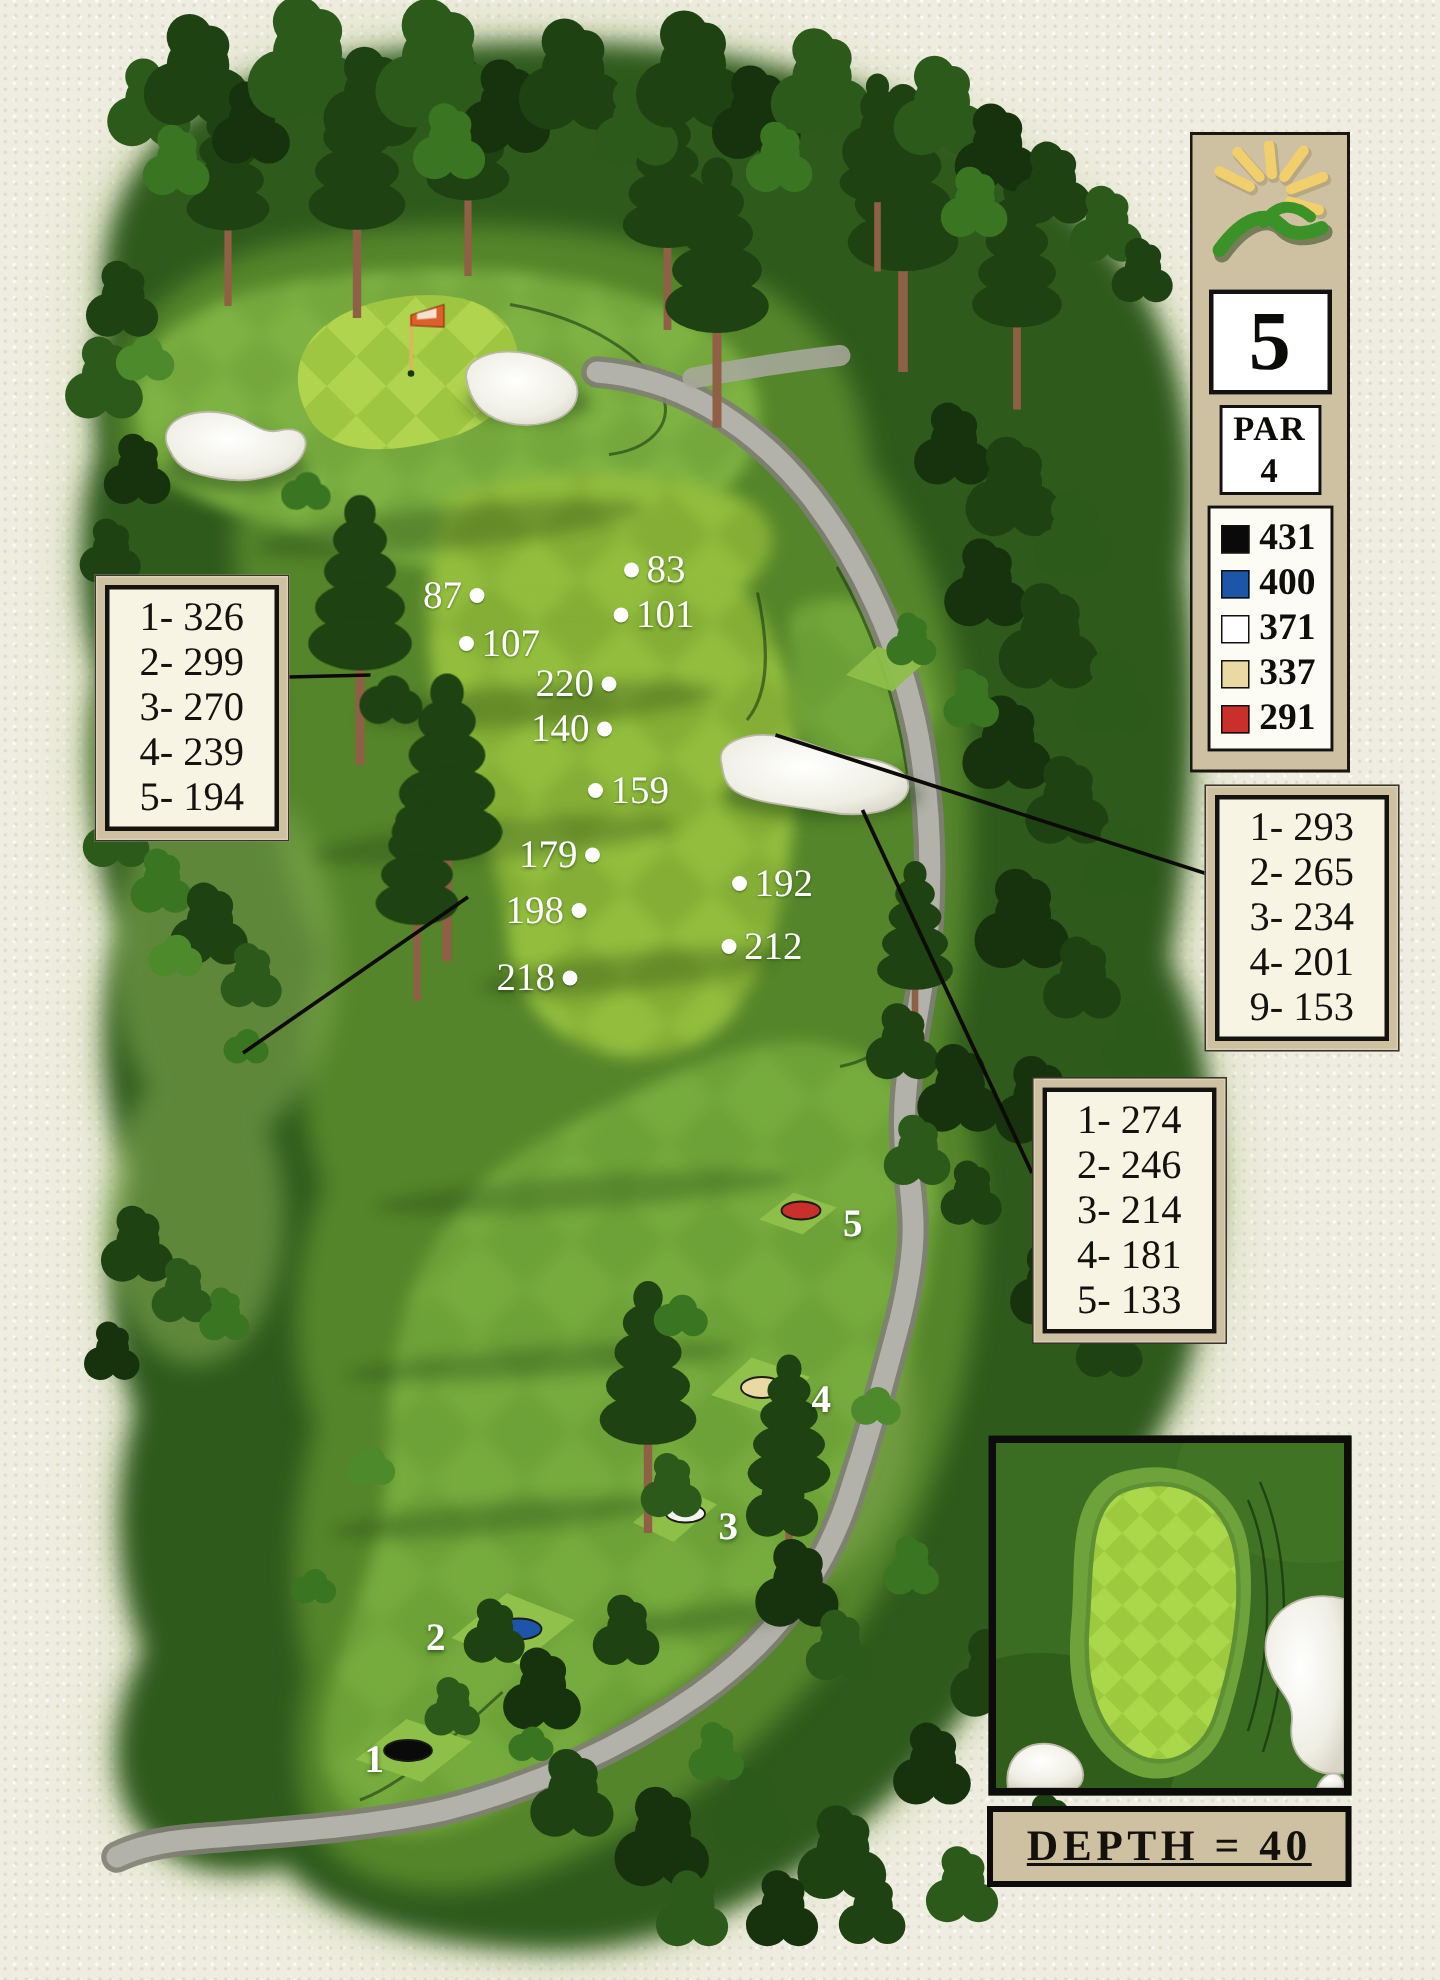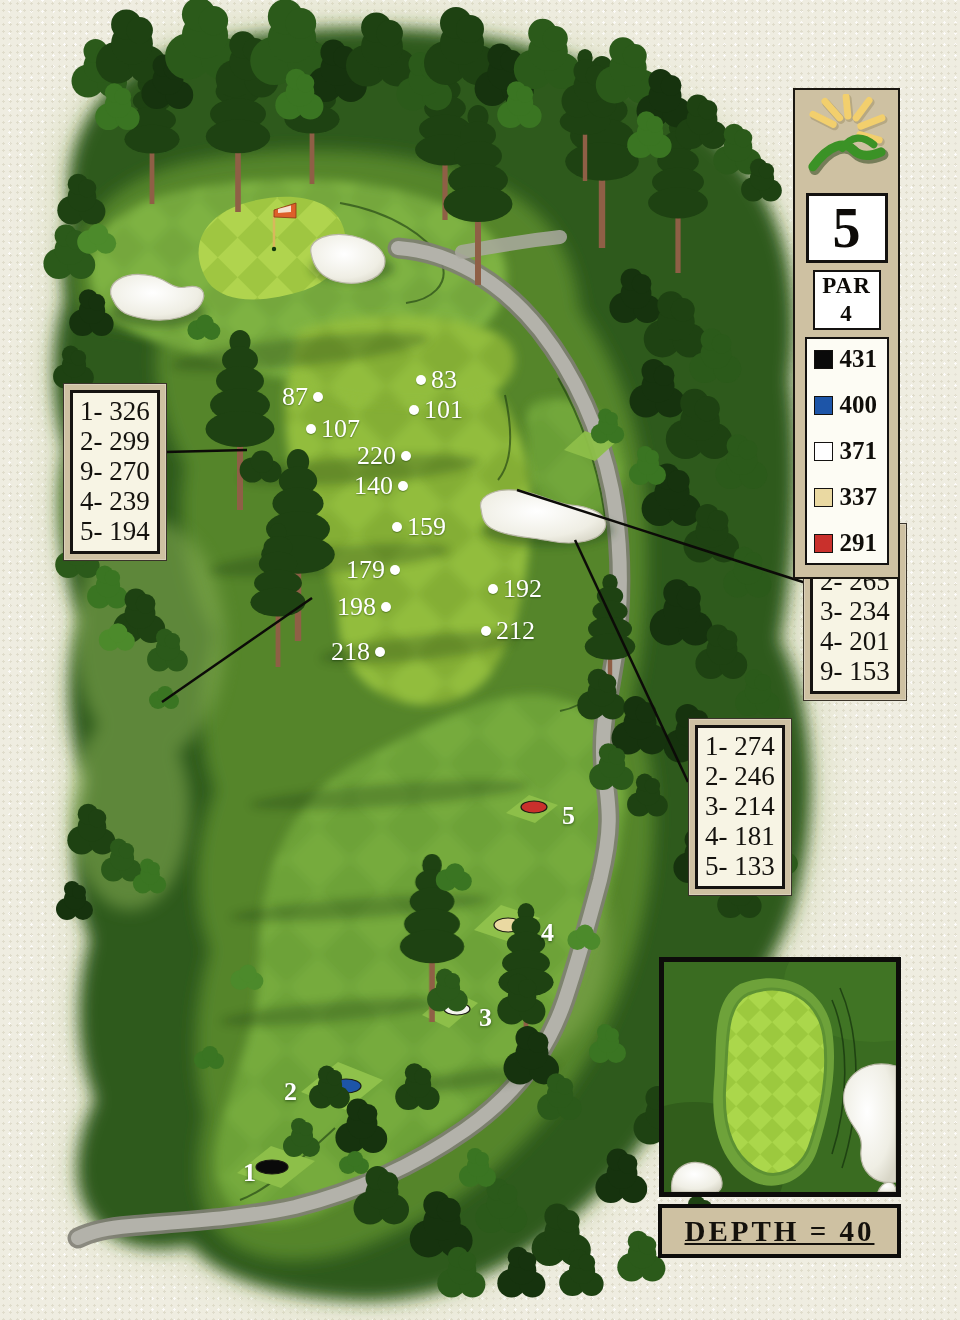--- a/index.html
+++ b/index.html
@@ -19,33 +19,33 @@
   
   .marker{position:absolute;display:flex;align-items:center;gap:5px;
     color:#fff;font:26px/28px "Liberation Serif",serif;
     text-shadow:0 1px 2px rgba(10,40,0,.45);}
   .marker .dot{width:10px;height:10px;border-radius:50%;background:#fff;
     box-shadow:0 1px 1px rgba(10,40,0,.35);flex:0 0 auto;}
 
   
   .ybox{position:absolute;background:#cec1a2;border:1px solid #3a342a;padding:6px;
     box-shadow:inset 0 0 0 1px rgba(255,255,255,.25);}
-  .ybox-inner{border:3px solid #151310;background:#f7f4e4;padding:3px 7px 5px;}
+  .ybox-inner{border:3px solid #151310;background:#f7f4e4;padding:3px 20px 5px;}
   .ybox-row{font:27px/30px "Liberation Serif",serif;color:#14120e;white-space:pre;}
 
   
   .panel{position:absolute;left:793px;top:88px;width:107px;box-sizing:border-box;
     background:#cec1a2;border:2px solid #1a1711;padding:4px 0 12px;
     display:flex;flex-direction:column;align-items:center;gap:7px;}
   .hole-box{width:76px;background:#fff;border:3px solid #141210;text-align:center;
     font:bold 56px/64px "Liberation Serif",serif;color:#0d0b08;}
   .par-box{width:68px;box-sizing:border-box;background:#fff;border:2px solid #141210;text-align:center;
     font:bold 23px/28px "Liberation Serif",serif;letter-spacing:1px;color:#0d0b08;}
   .legend-box{width:84px;box-sizing:border-box;background:#fdfcf4;border:2px solid #141210;
-    padding:7px 4px 7px 7px;display:flex;flex-direction:column;gap:20px;}
+    padding:7px 4px 7px 7px;display:flex;flex-direction:column;gap:4px;}
   .legend-row{display:flex;align-items:center;gap:7px;}
   .swatch{width:17px;height:17px;border:1px solid #141210;flex:0 0 auto;}
   .legend-yards{font:bold 25px/26px "Liberation Serif",serif;color:#100e0a;}
 
   
   .teenum{position:absolute;color:#fff;font:bold 26px/30px "Liberation Serif",serif;
     text-shadow:0 1px 3px rgba(0,30,0,.6);}
 
   
   .inset{position:absolute;left:659px;top:957px;width:242px;height:240px;
@@ -383,21 +383,21 @@
   <div class="teenum" style="left:562px;top:801px">5</div>
   <div class="teenum" style="left:541px;top:918px">4</div>
   <div class="teenum" style="left:479px;top:1003px">3</div>
   <div class="teenum" style="left:284px;top:1077px">2</div>
   <div class="teenum" style="left:243px;top:1158px">1</div>
 
   <div class="ybox" style="left:63px;top:383px">
     <div class="ybox-inner">
       <div class="ybox-row">1- 326</div>
       <div class="ybox-row">2- 299</div>
-      <div class="ybox-row">9- 270</div>
+      <div class="ybox-row">3- 270</div>
       <div class="ybox-row">4- 239</div>
       <div class="ybox-row">5- 194</div>
     </div>
   </div>
   <div class="ybox" style="left:803px;top:523px">
     <div class="ybox-inner">
       <div class="ybox-row">1- 293</div>
       <div class="ybox-row">2- 265</div>
       <div class="ybox-row">3- 234</div>
       <div class="ybox-row">4- 201</div>

